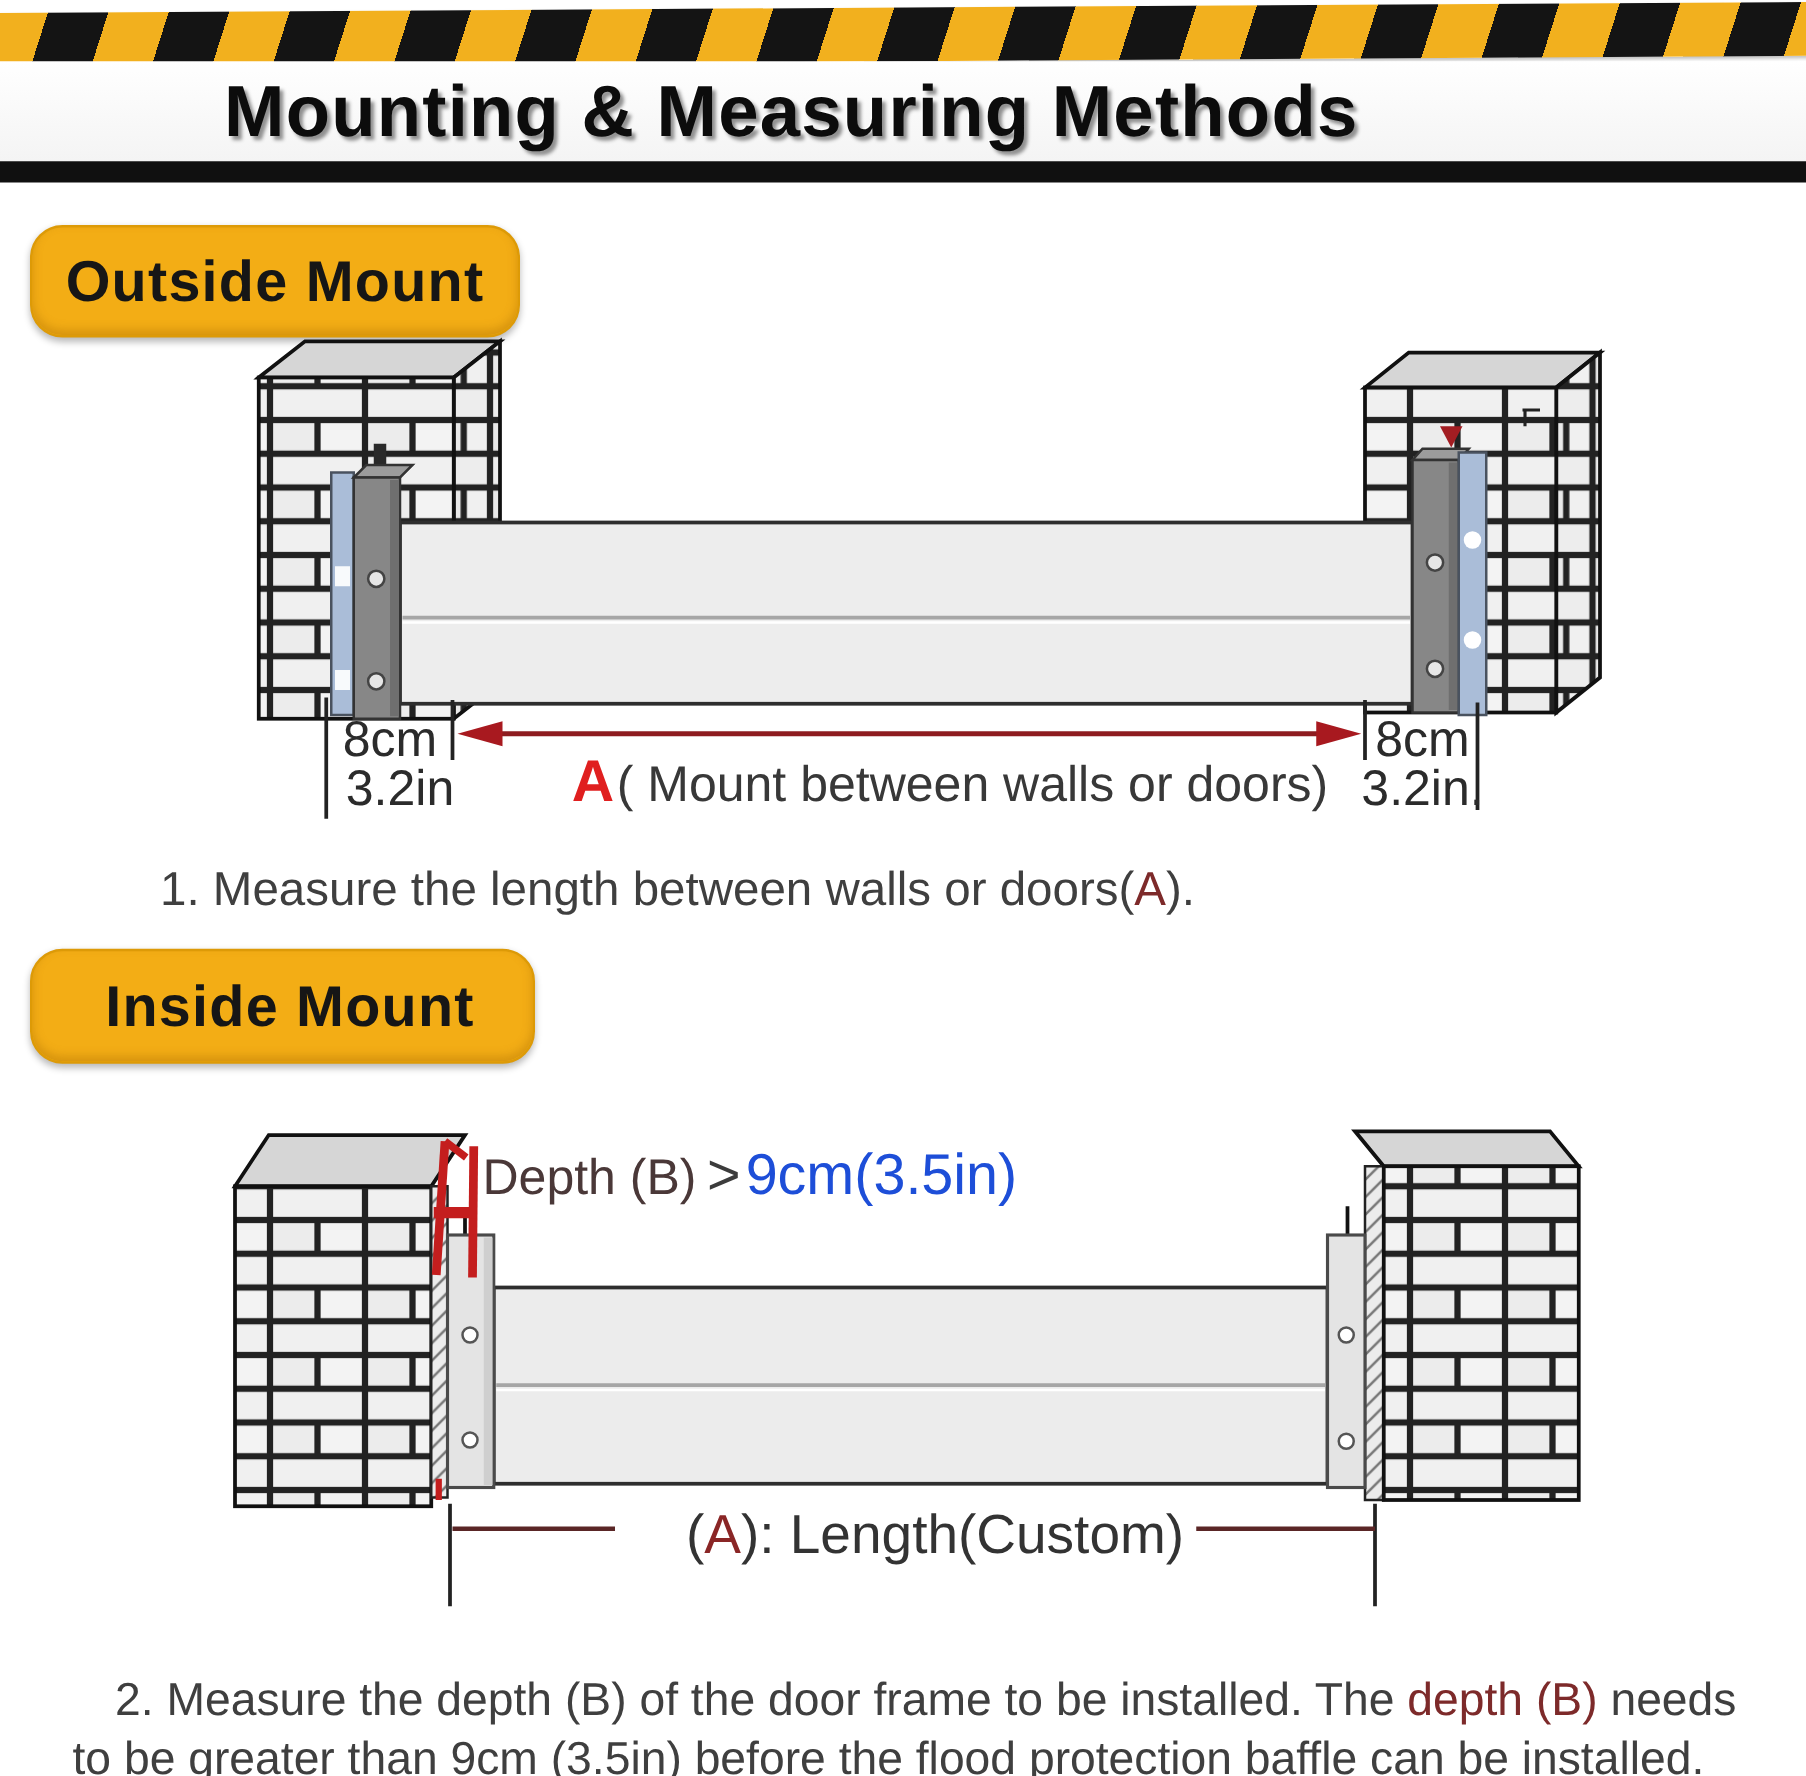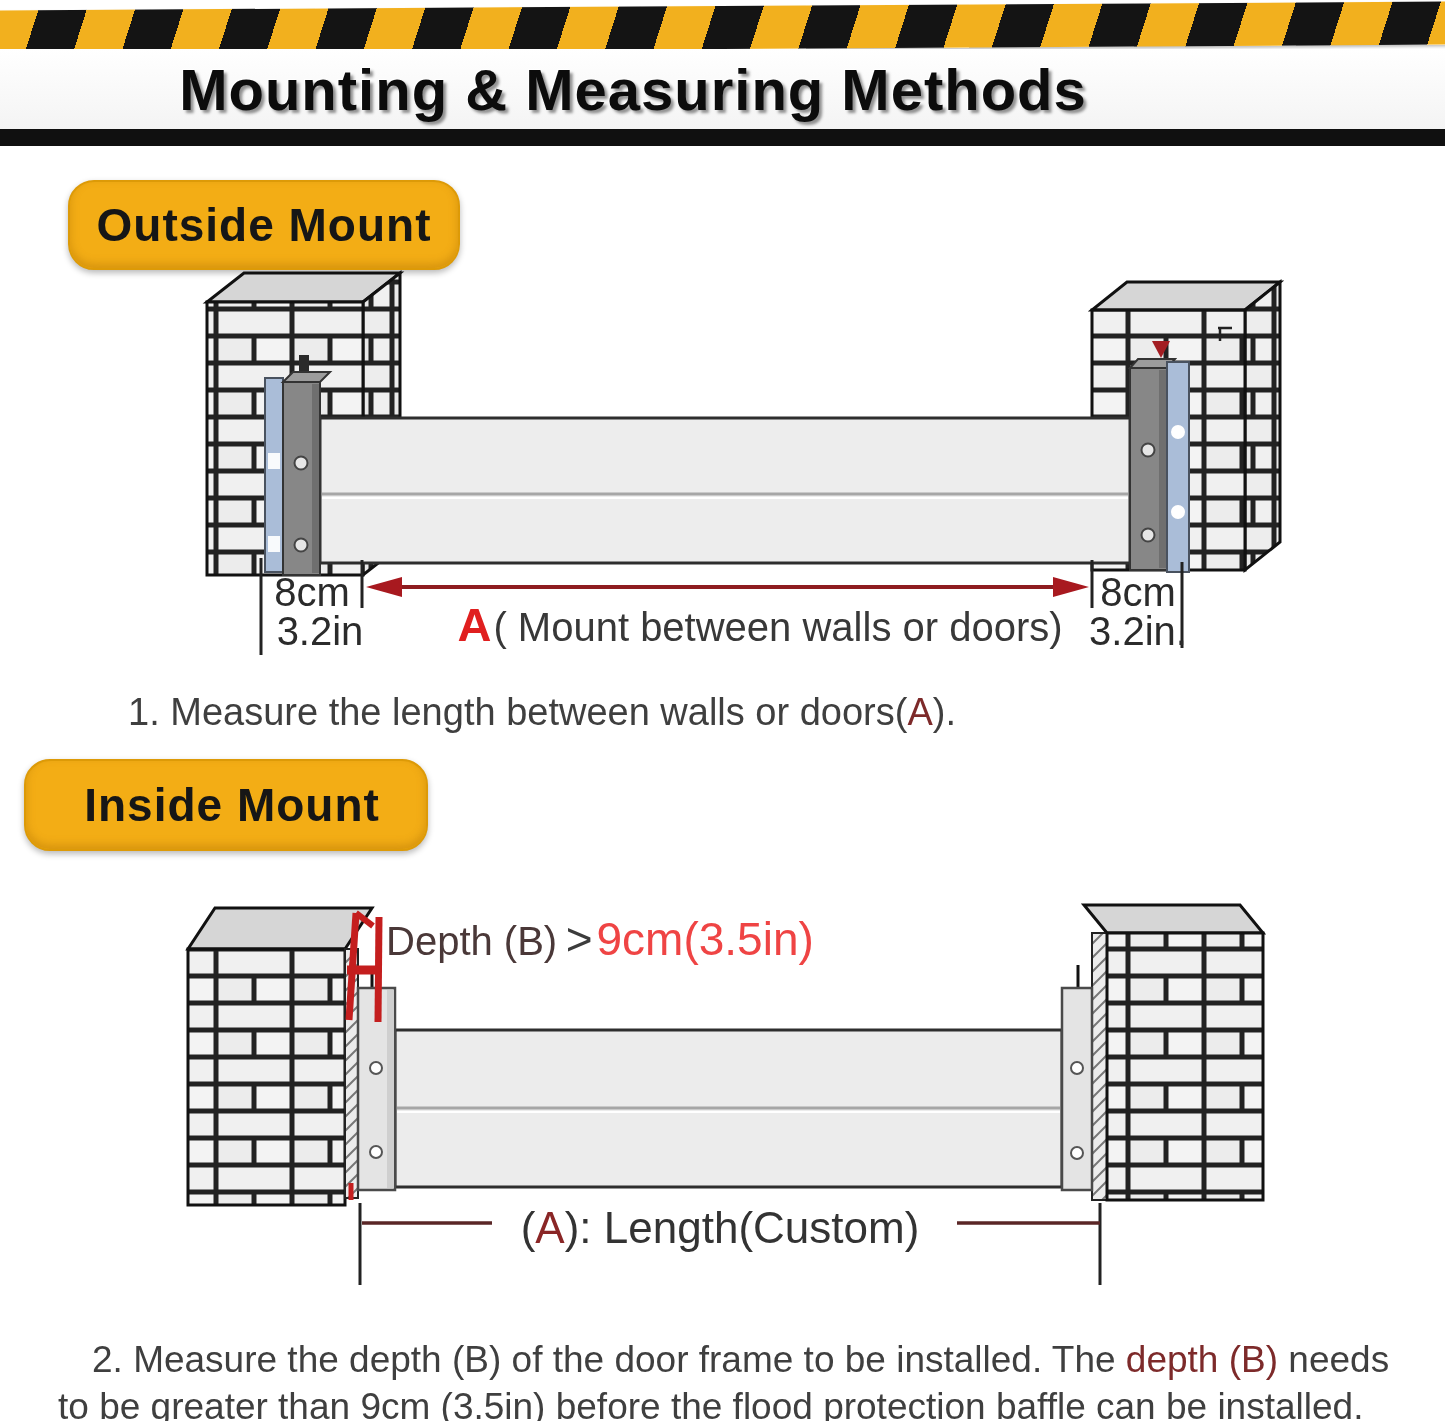--- a/index.html
+++ b/index.html
@@ -25,41 +25,41 @@
   .title-bar{position:absolute;left:0;top:129px;width:1445px;height:17px;background:#101010;}
 
   
   .pill{
     position:absolute;left:24px;width:388px;height:86px;border-radius:26px;
     background:#f3ad15;border:2px solid #dd9a07;
     box-shadow:0 3px 6px rgba(0,0,0,.28), inset 0 -4px 8px rgba(160,100,0,.35);
     display:flex;align-items:center;justify-content:center;
     font-size:46px;font-weight:600;color:#161616;letter-spacing:1px;
   }
-  .pill.outside{top:180px;margin-left:44px;}
+  .pill.outside{top:180px;}
   .pill.inside{top:759px;height:88px;padding-left:12px;}
 
   
   .dsvg{position:absolute;display:block;}
   #svg1{left:140px;top:255px;}
   #svg2{left:140px;top:895px;}
 
   
   .dimtext{position:absolute;font-size:40px;color:#2b2b2b;line-height:1.0;}
   .center{text-align:center;}
   .span-label{position:absolute;left:430px;top:597px;width:660px;text-align:center;
     font-size:40px;color:#383838;white-space:nowrap;}
   .span-label .bigA{font-size:47px;font-weight:700;color:#e01f1f;padding-right:2px;}
   .steps{position:absolute;font-size:38px;color:#3f3f3f;white-space:nowrap;}
   .maroon{color:#7d2a2a;}
   .depth-label{position:absolute;left:386px;top:912px;white-space:nowrap;}
   .depth-label .d1{font-size:40px;color:#4a3838;}
   .depth-label .d2{font-size:46px;color:#3c3c3c;padding:0 4px;}
-  .depth-label .d3{font-size:46px;color:#ef4444;}
-  .len-label{position:absolute;left:480px;top:1203px;width:480px;text-align:center;
+  .depth-label .d3{font-size:46px;color:#1d4ed8;}
+  .len-label{position:absolute;left:508px;top:1203px;width:480px;text-align:center;
     font-size:44px;color:#333333;white-space:nowrap;}
   .len-label .a{color:#8a2626;}
   .wraptext{position:absolute;left:58px;top:1336px;width:1382px;font-size:37px;
     color:#3f3f3f;line-height:1.28;text-indent:34px;white-space:normal;}
 </style>
 </head>
 <body>
 
 <div class="page">
 

